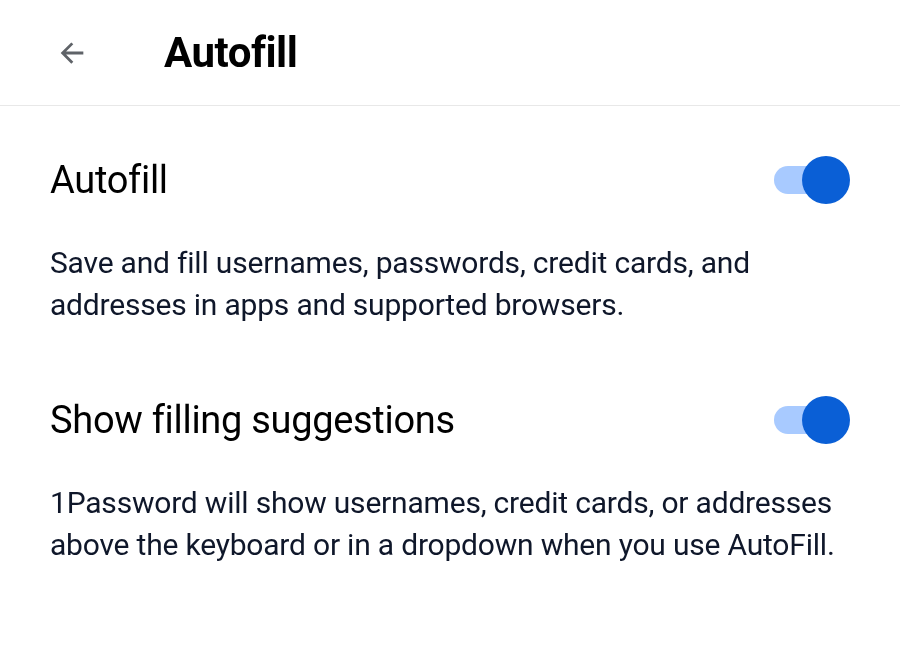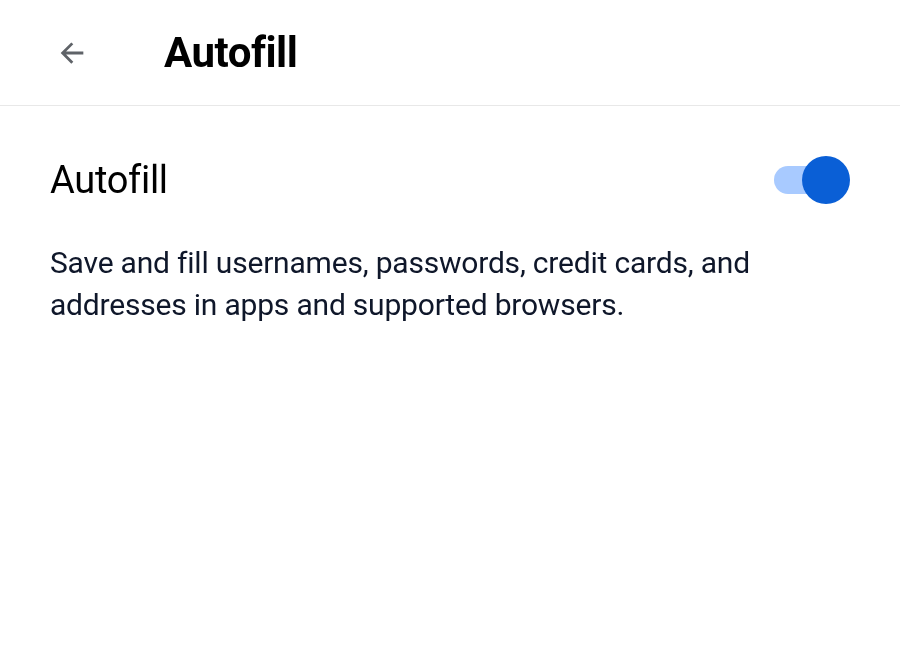--- a/index.html
+++ b/index.html
@@ -100,14 +100,22 @@
 
   <div class="setting-row">
     <div class="setting-title">Autofill</div>
     <div class="toggle">
       <div class="toggle-track"></div>
       <div class="toggle-thumb"></div>
     </div>
   </div>
   <div class="setting-desc">Save and fill usernames, passwords, credit cards, and addresses in apps and supported browsers.</div>
 
+  <div class="setting-row">
+    <div class="setting-title">Show filling suggestions</div>
+    <div class="toggle">
+      <div class="toggle-track"></div>
+      <div class="toggle-thumb"></div>
+    </div>
+  </div>
+  <div class="setting-desc">1Password will show usernames, credit cards, or addresses above the keyboard or in a dropdown when you use AutoFill.</div>
 
 </div>
 
 </body></html>

